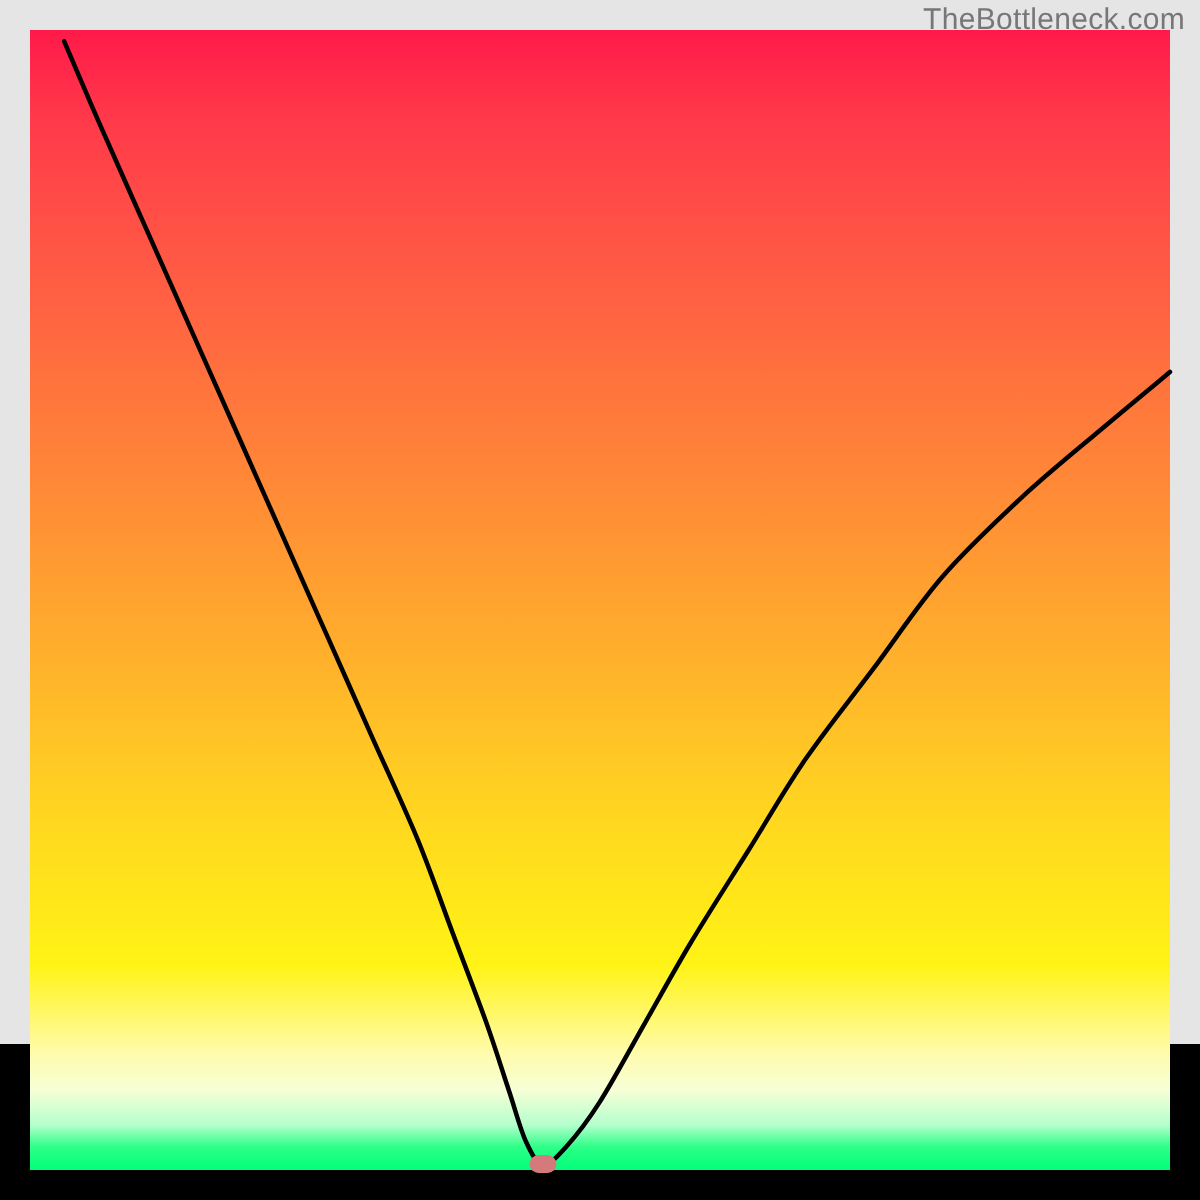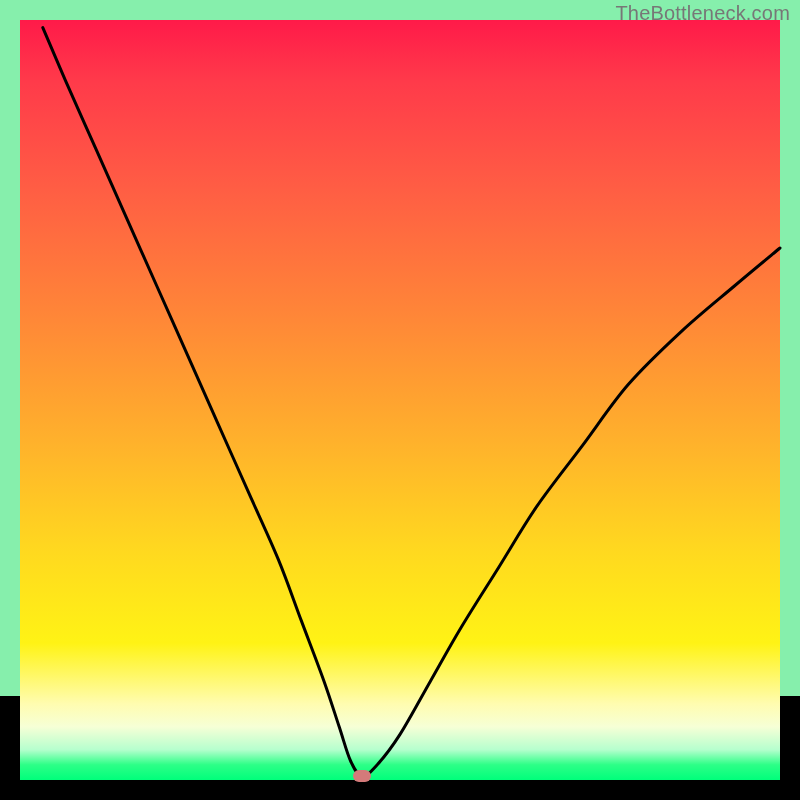--- a/index.html
+++ b/index.html
@@ -8,21 +8,21 @@
     width: 800px;
     height: 800px;
     background: #000;
     overflow: hidden;
     font-family: Arial, Helvetica, sans-serif;
   }
   .frame {
     position: relative;
     width: 800px;
     height: 696px;
-    background: #86efac;
+    background: #e5e5e5;
   }
   
   .plot-area {
     position: absolute;
     left: 20px;
     top: 20px;
     width: 760px;
     height: 760px;
     
     background: linear-gradient(

